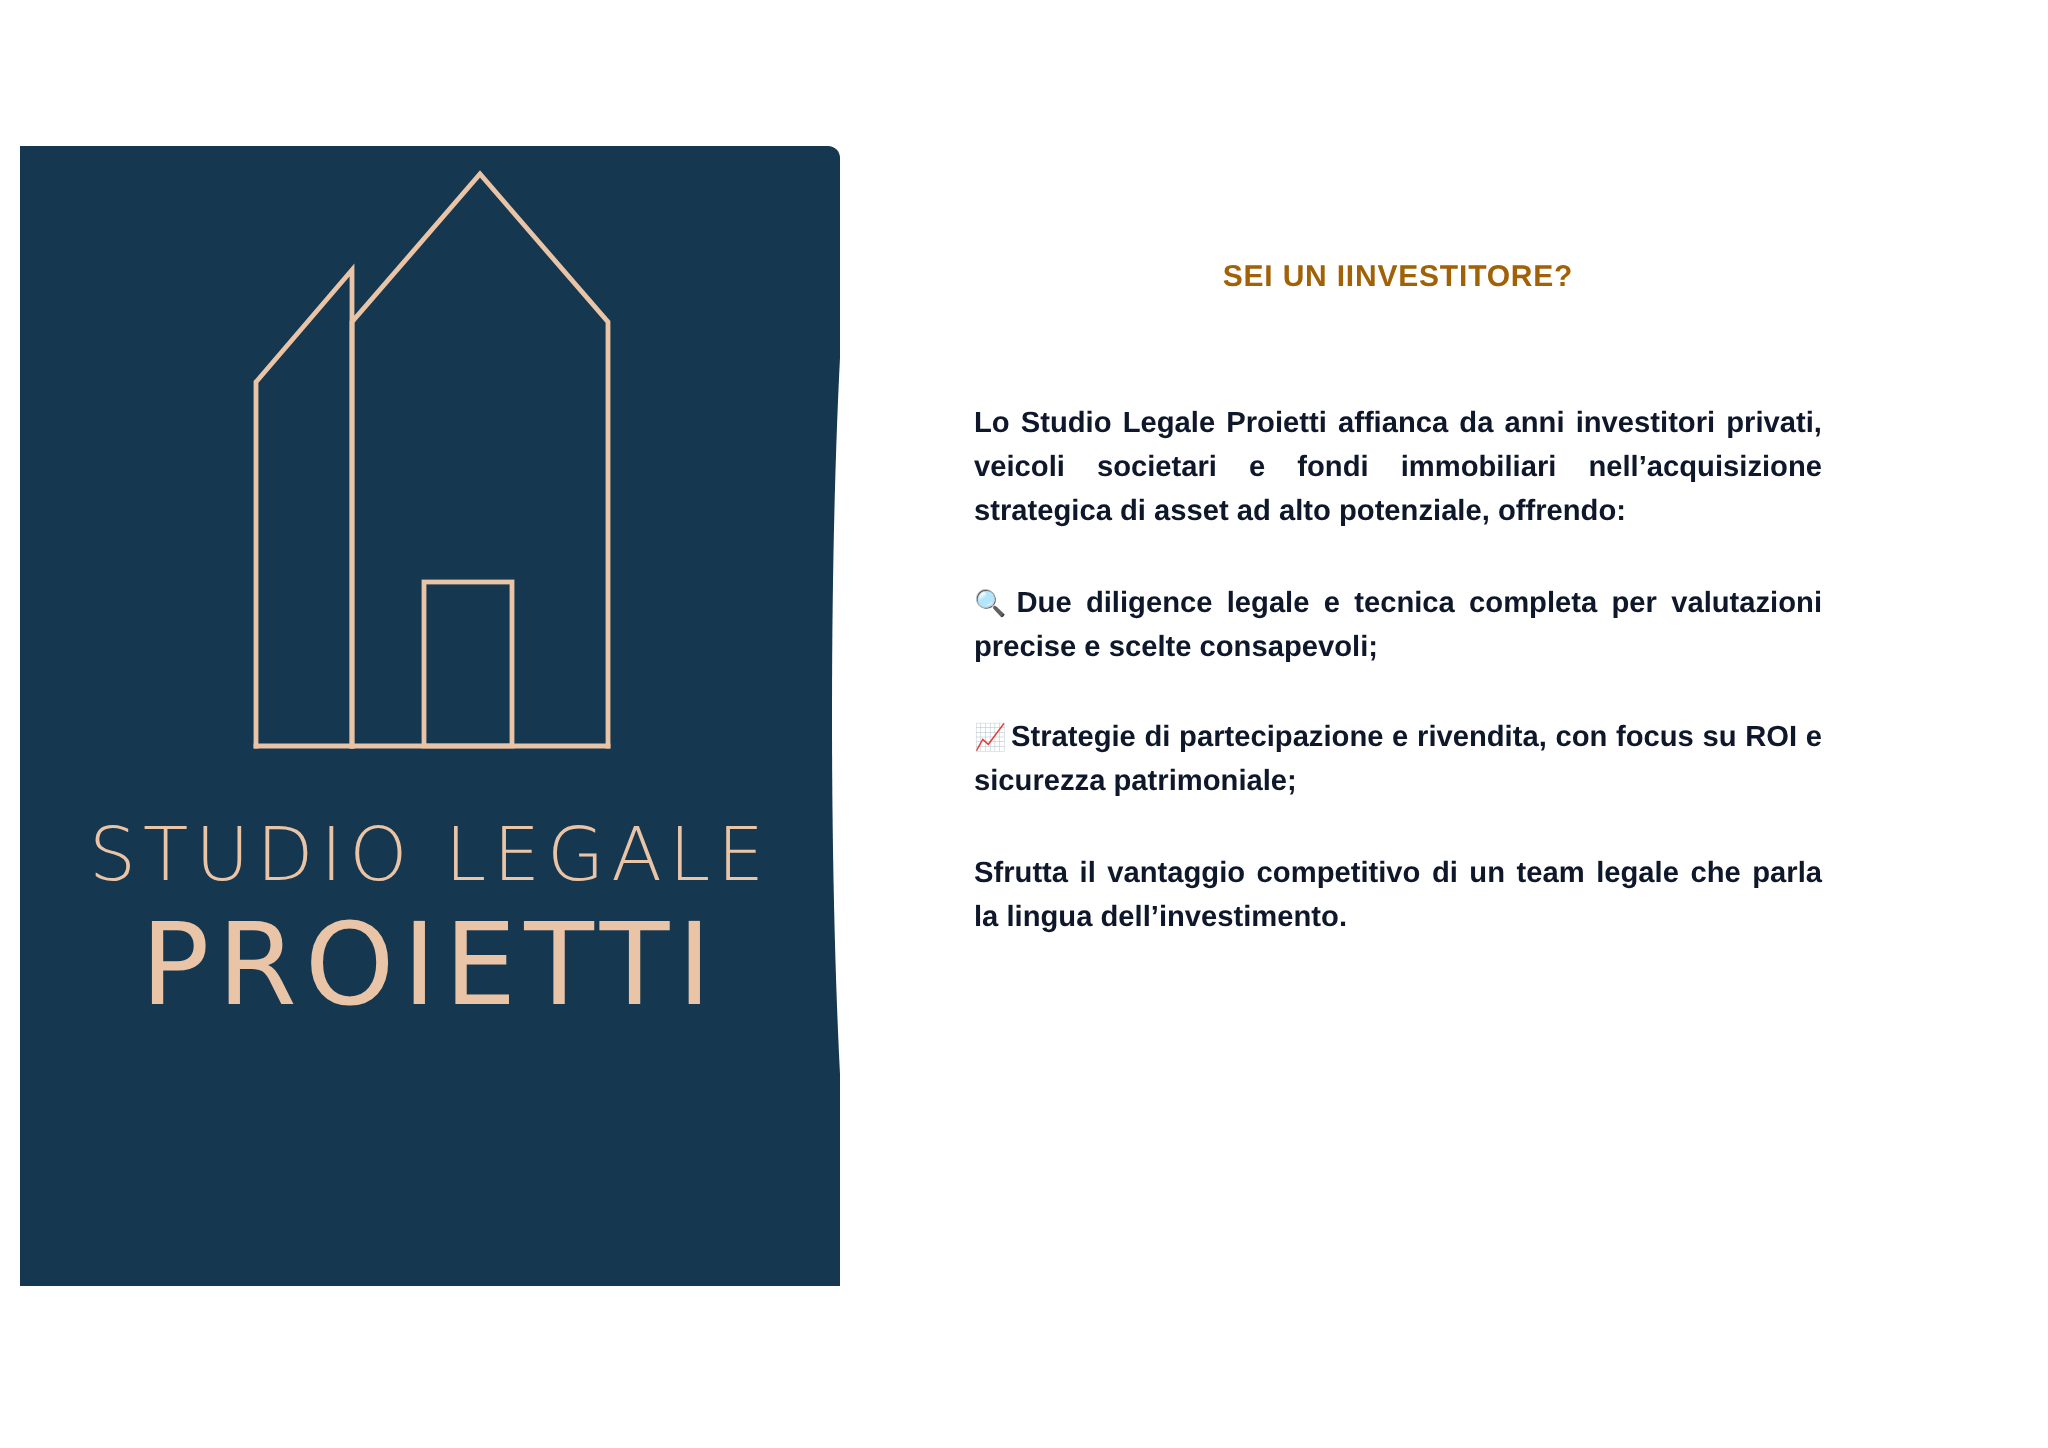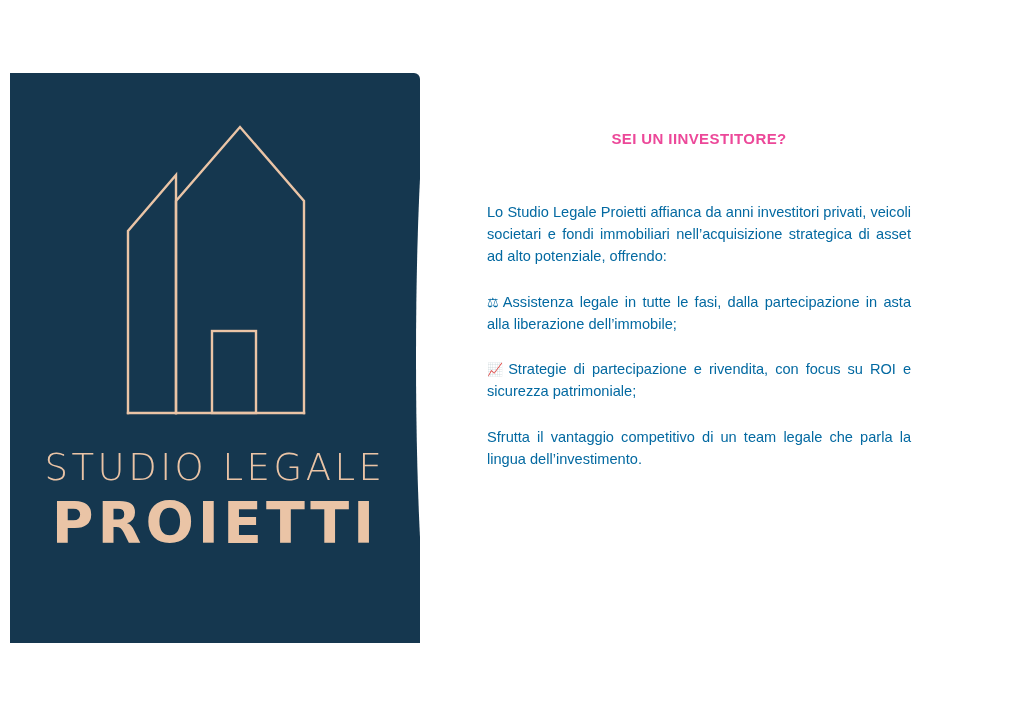--- a/index.html
+++ b/index.html
@@ -42,21 +42,20 @@
     transform: translateX(14px);
   }
 
   .logo-inner {
     position: absolute;
     inset: 0;
     display: flex;
     flex-direction: column;
     align-items: center;
     justify-content: flex-start;
-    padding-top: 40px;
     box-sizing: border-box;
   }
 
   .house-mark {
     width: 250px;
     height: 330px;
     display: block;
   }
 
   .logo-wordmark {
@@ -72,43 +71,44 @@
     line-height: 1.05;
     color: #eac4a6;
     font-weight: 300;
   }
   .logo-line2 {
     font-size: 57px;
     letter-spacing: 4px;
     line-height: 1.1;
     margin-top: 4px;
     color: #eac4a6;
-    font-weight: 700;
+    font-weight: 400;
   }
 
   
   .content {
     position: absolute;
     left: 487px;
     top: 130px;
     width: 424px;
   }
   .headline {
     font-size: 15px;
     letter-spacing: 0.4px;
     text-align: center;
     margin: 0 0 55px 0;
-    color: #ec4899;
+    color: #a16207;
   }
   .para {
     font-size: 14.6px;
     line-height: 1.5;
     text-align: justify;
     margin: 0 0 24px 0;
-    color: #0369a1;
+    color: #0f172a;
+    font-weight: bold;
   }
   .para:last-child { margin-bottom: 0; }
 
   .bullet {
     display: block;
   }
   .bullet .emoji {
     font-family: "DejaVu Sans", sans-serif;
     font-size: 13px;
     margin-right: 2px;
@@ -137,24 +137,24 @@
     </div>
   </div>
 </div>
 
 <div class="content">
 
   <h1 class="headline">SEI UN IINVESTITORE?</h1>
 
   <p class="para">Lo Studio Legale Proietti affianca da anni investitori privati, veicoli societari e fondi immobiliari nell’acquisizione strategica di asset ad alto potenziale, offrendo:</p>
 
+  <p class="para bullet">
+    <span class="emoji">🔍</span><span>Due diligence legale e tecnica completa per valutazioni precise e scelte consapevoli;</span>
+  </p>
 
-  <p class="para bullet">
-    <span class="emoji">⚖</span><span>Assistenza legale in tutte le fasi, dalla partecipazione in asta alla liberazione dell’immobile;</span>
-  </p>
 
   <p class="para bullet">
     <span class="emoji">📈</span><span>Strategie di partecipazione e rivendita, con focus su ROI e sicurezza patrimoniale;</span>
   </p>
 
 
   <p class="para">Sfrutta il vantaggio competitivo di un team legale che parla la lingua dell’investimento.</p>
 </div>
 
 </body></html>

